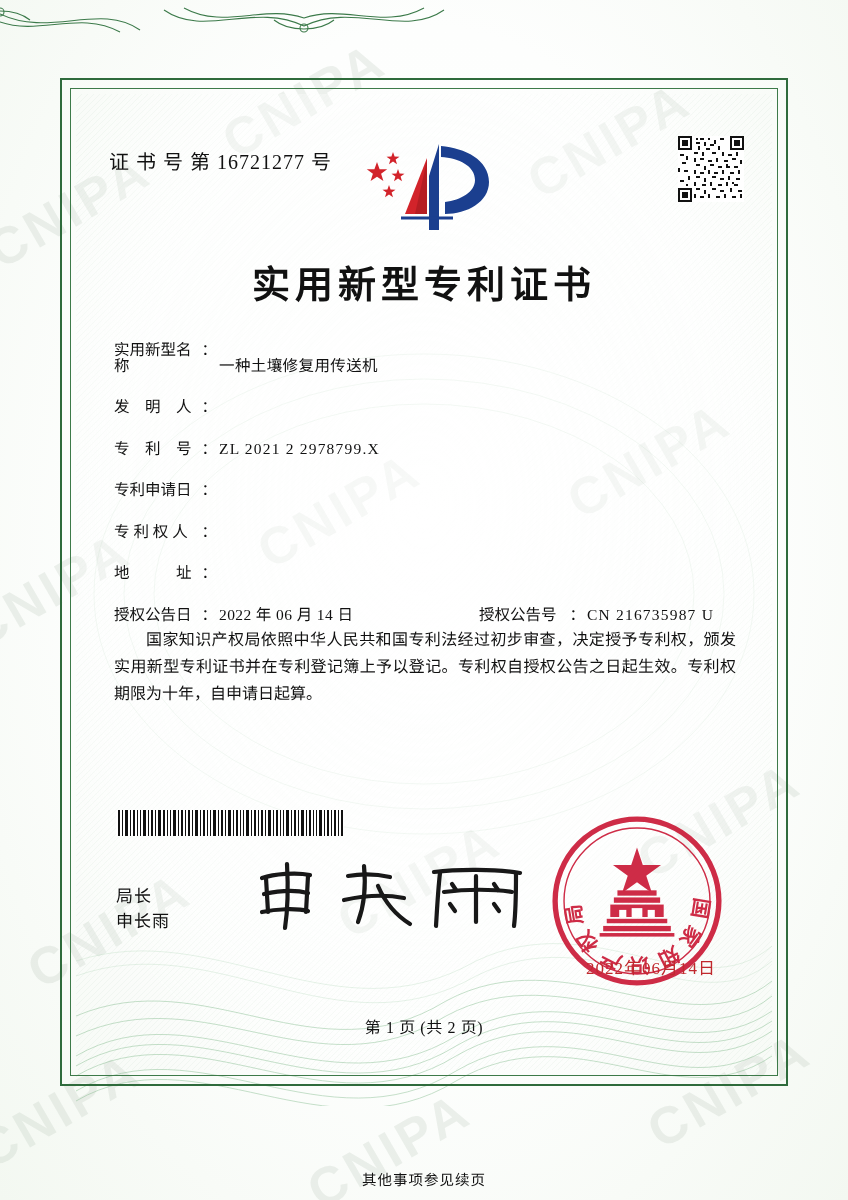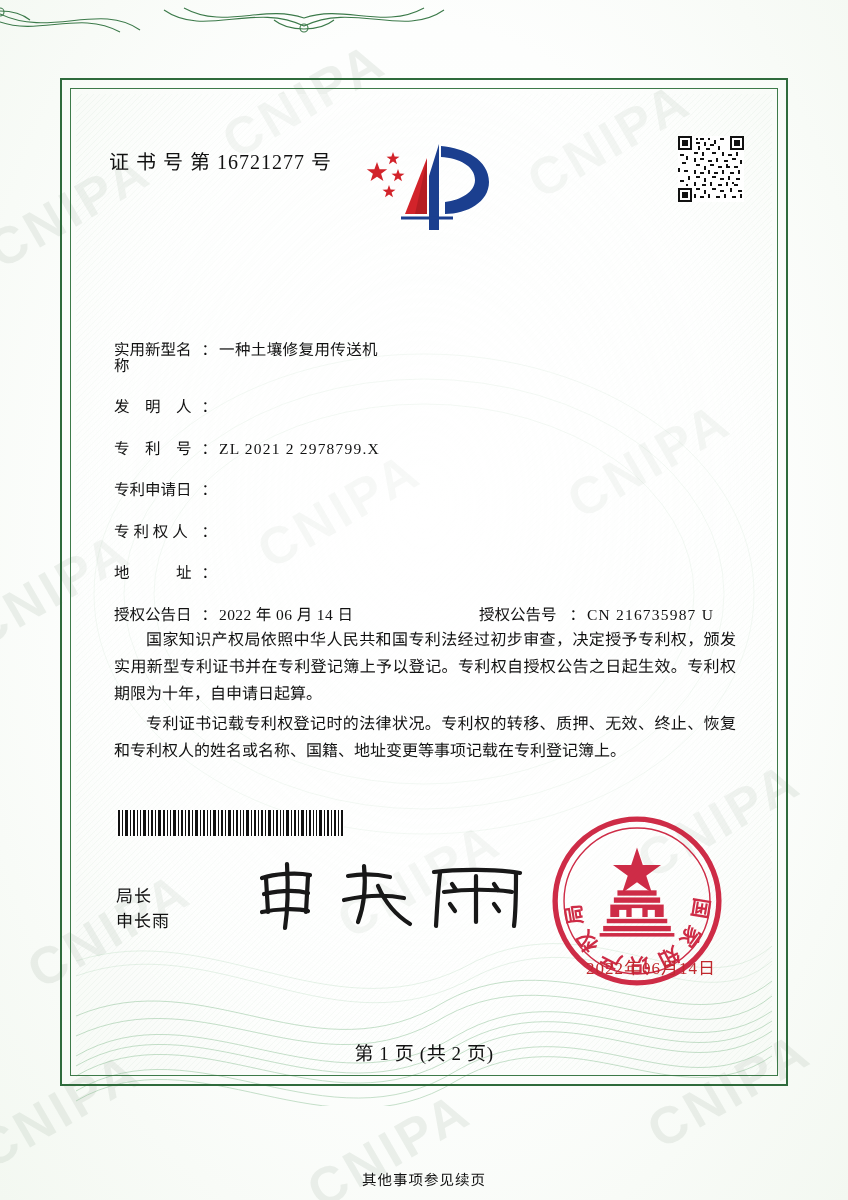--- a/index.html
+++ b/index.html
@@ -139,21 +139,21 @@
     position: absolute;
     left: 38px;
     top: 248px;
     width: 620px;
     font-size: 15.5px;
     line-height: 1;
     color: #111;
   }
   .field-row {
     display: flex;
-    align-items: flex-start;
+    align-items: flex-end;
     margin-bottom: 26px;
   }
   .field-label {
     width: 105px;
     flex: 0 0 105px;
     display: flex;
     justify-content: space-between;
     letter-spacing: 0px;
   }
   .field-label span { display:inline-block; }
@@ -232,24 +232,23 @@
     color: #c0282d;
     letter-spacing: 1px;
     font-family: "Liberation Serif", serif;
   }
 
   .page-no {
     position: absolute;
     left: 0; right: 0;
     top: 920px;
     text-align: center;
-    font-size: 19px;
+    font-size: 16px;
     color: #111;
     letter-spacing: .6px;
-    margin-top: 24px;
   }
 
   .footnote {
     position: absolute;
     left: 0; right: 0;
     top: 1148px;
     text-align: center;
     font-size: 14.5px;
     letter-spacing: 1px;
     color: #111;
@@ -448,20 +447,21 @@
       <g fill="#d2232a">
         <polygon points="28,22 30.6,29.2 38.2,29.3 32.1,33.8 34.4,41.1 28,36.7 21.6,41.1 23.9,33.8 17.8,29.3 25.4,29.2"></polygon>
         <polygon points="44,12 45.6,16.6 50.5,16.7 46.6,19.5 48,24.2 44,21.4 40,24.2 41.4,19.5 37.5,16.7 42.4,16.6"></polygon>
         <polygon points="49,29 50.6,33.6 55.5,33.7 51.6,36.5 53,41.2 49,38.4 45,41.2 46.4,36.5 42.5,33.7 47.4,33.6"></polygon>
         <polygon points="40,45 41.6,49.6 46.5,49.7 42.6,52.5 44,57.2 40,54.4 36,57.2 37.4,52.5 33.5,49.7 38.4,49.6"></polygon>
       </g>
 
       <path d="M52,78 L104,78" stroke="#1b3f8f" stroke-width="3"></path>
     </svg>
 
+    <div class="main-title">实用新型专利证书</div>
 
     <div class="fields">
 
       <div class="field-row">
         <div class="field-label">
           <span>实用新型名称</span>
             <span class="field-colon">：</span>
         </div>
         <div class="field-value">一种土壤修复用传送机</div>
       </div>
@@ -511,21 +511,20 @@
         <div class="field-label2">
           <span>授权公告号</span>
             <span class="field-colon">：</span>
         </div>
         <div class="field-value mono">CN 216735987 U</div>
       </div>
 
     </div>
 
     <div class="para para-1">国家知识产权局依照中华人民共和国专利法经过初步审查，决定授予专利权，颁发实用新型专利证书并在专利登记簿上予以登记。专利权自授权公告之日起生效。专利权期限为十年，自申请日起算。</div>
-    <div class="para para-2">专利证书记载专利权登记时的法律状况。专利权的转移、质押、无效、终止、恢复和专利权人的姓名或名称、国籍、地址变更等事项记载在专利登记簿上。</div>
 
     <svg class="barcode" viewBox="0 0 228 26" shape-rendering="crispEdges">
       <rect width="228" height="26" fill="#fff"></rect>
       <g fill="#111">
         <rect x="2" y="0" width="2" height="26"></rect>
           <rect x="6" y="0" width="1" height="26"></rect>
         <rect x="9" y="0" width="3" height="26"></rect>
           <rect x="14" y="0" width="1" height="26"></rect>
         <rect x="17" y="0" width="2" height="26"></rect>
           <rect x="21" y="0" width="1" height="26"></rect>

